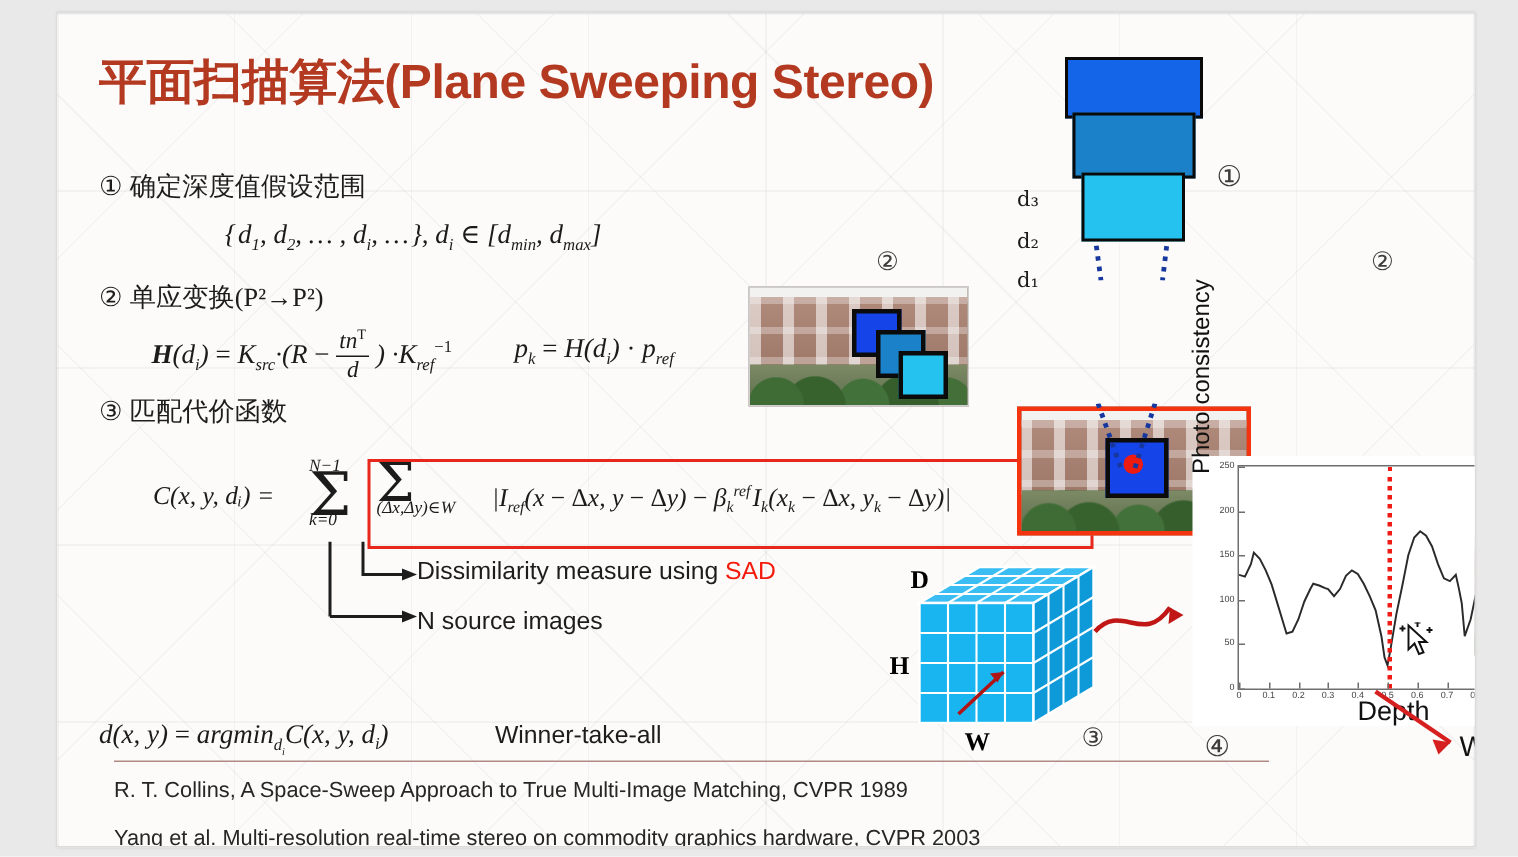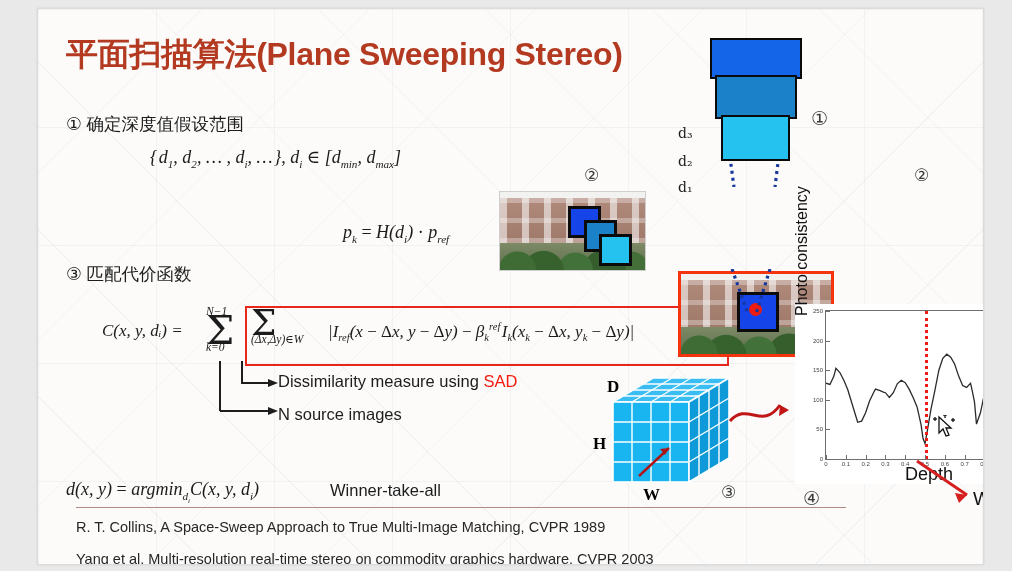--- a/index.html
+++ b/index.html
@@ -128,21 +128,30 @@
 
   <div class="abs step" style="left:28px;top:103px;">
     <span>①</span>
     <span class="cn">确定深度值假设范围</span>
   </div>
 
   <div class="abs math" style="left:112px;top:137px;font-size:18px;">
     {<span class="up"> </span>d<sub>1</sub>, d<sub>2</sub>, … , d<sub>i</sub>, … }, d<sub>i</sub> <span class="up">∈</span> [d<sub>min</sub>, d<sub>max</sub>]
   </div>
 
-
+  <div class="abs step" style="left:28px;top:177px;">
+    <span>②</span>
+    <span class="cn">单应变换(P²→P²)</span>
+  </div>
+
+  <div class="abs math" style="left:63px;top:210px;font-size:18px;">
+    <b>H</b>(d<sub>i</sub>) <span class="up">=</span> K<sub>src</sub>·(R <span class="up">−</span>
+    <span class="frac"><span class="num">tn<sup style="font-style:normal">T</sup></span><span class="den">d</span></span>
+    ) ·K<sub>ref</sub><sup class="up">−1</sup>
+  </div>
 
   <div class="abs math" style="left:305px;top:213px;font-size:18px;">
     p<sub>k</sub> <span class="up">=</span> H(d<sub>i</sub>) <span class="up">·</span> p<sub>ref</sub>
   </div>
 
   <div class="abs step" style="left:28px;top:253px;">
     <span>③</span>
     <span class="cn">匹配代价函数</span>
   </div>
 

